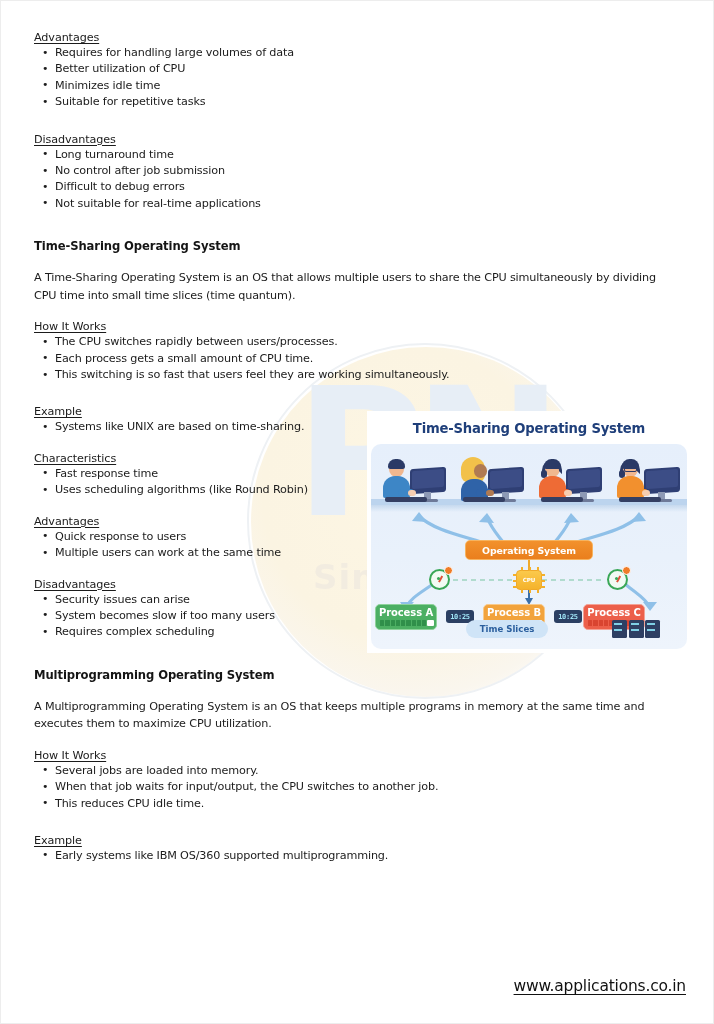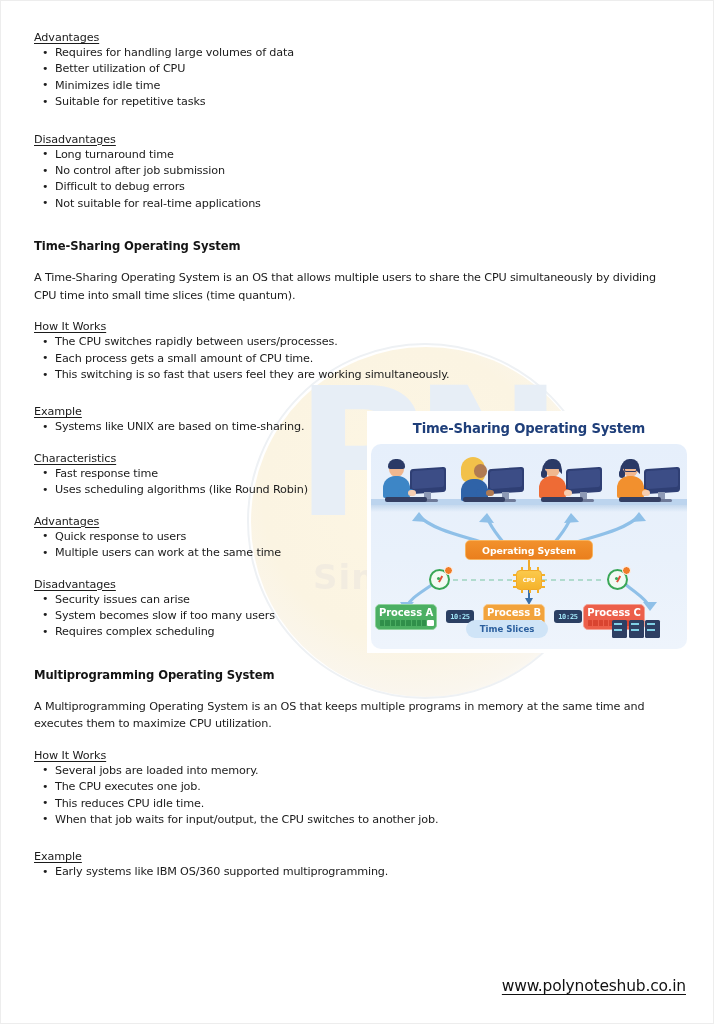--- a/index.html
+++ b/index.html
@@ -475,23 +475,22 @@
 
     <div class="sec-head">Multiprogramming Operating System</div>
     <div class="gap-m"></div>
     <div class="para">A Multiprogramming Operating System is an OS that keeps multiple programs in memory at the same time and executes them to maximize CPU utilization.</div>
 
     <div class="gap-m"></div>
 
     <div class="sub-head">How It Works</div>
     <ul class="bullets">
       <li>Several jobs are loaded into memory.</li>
-      <li>The CPU executes one job.</li>
+      <li>When that job waits for input/output, the CPU switches to another job.</li>
       <li>This reduces CPU idle time.</li>
-      <li>When that job waits for input/output, the CPU switches to another job.</li>
     </ul>
 
     <div class="gap-l"></div>
 
     <div class="sub-head">Example</div>
     <ul class="bullets">
       <li>Early systems like IBM OS/360 supported multiprogramming.</li>
     </ul>
 
   </div>
@@ -691,16 +690,16 @@
       <div class="servers">
         <div class="srv"></div>
           <div class="srv"></div>
           <div class="srv"></div>
       </div>
 
     </div>
   </div>
 
   <div class="footer">
-    <span>www.polynoteshub.co.in</span>
+    <span>www.applications.co.in</span>
   </div>
 
 </div>
 
 </body></html>

